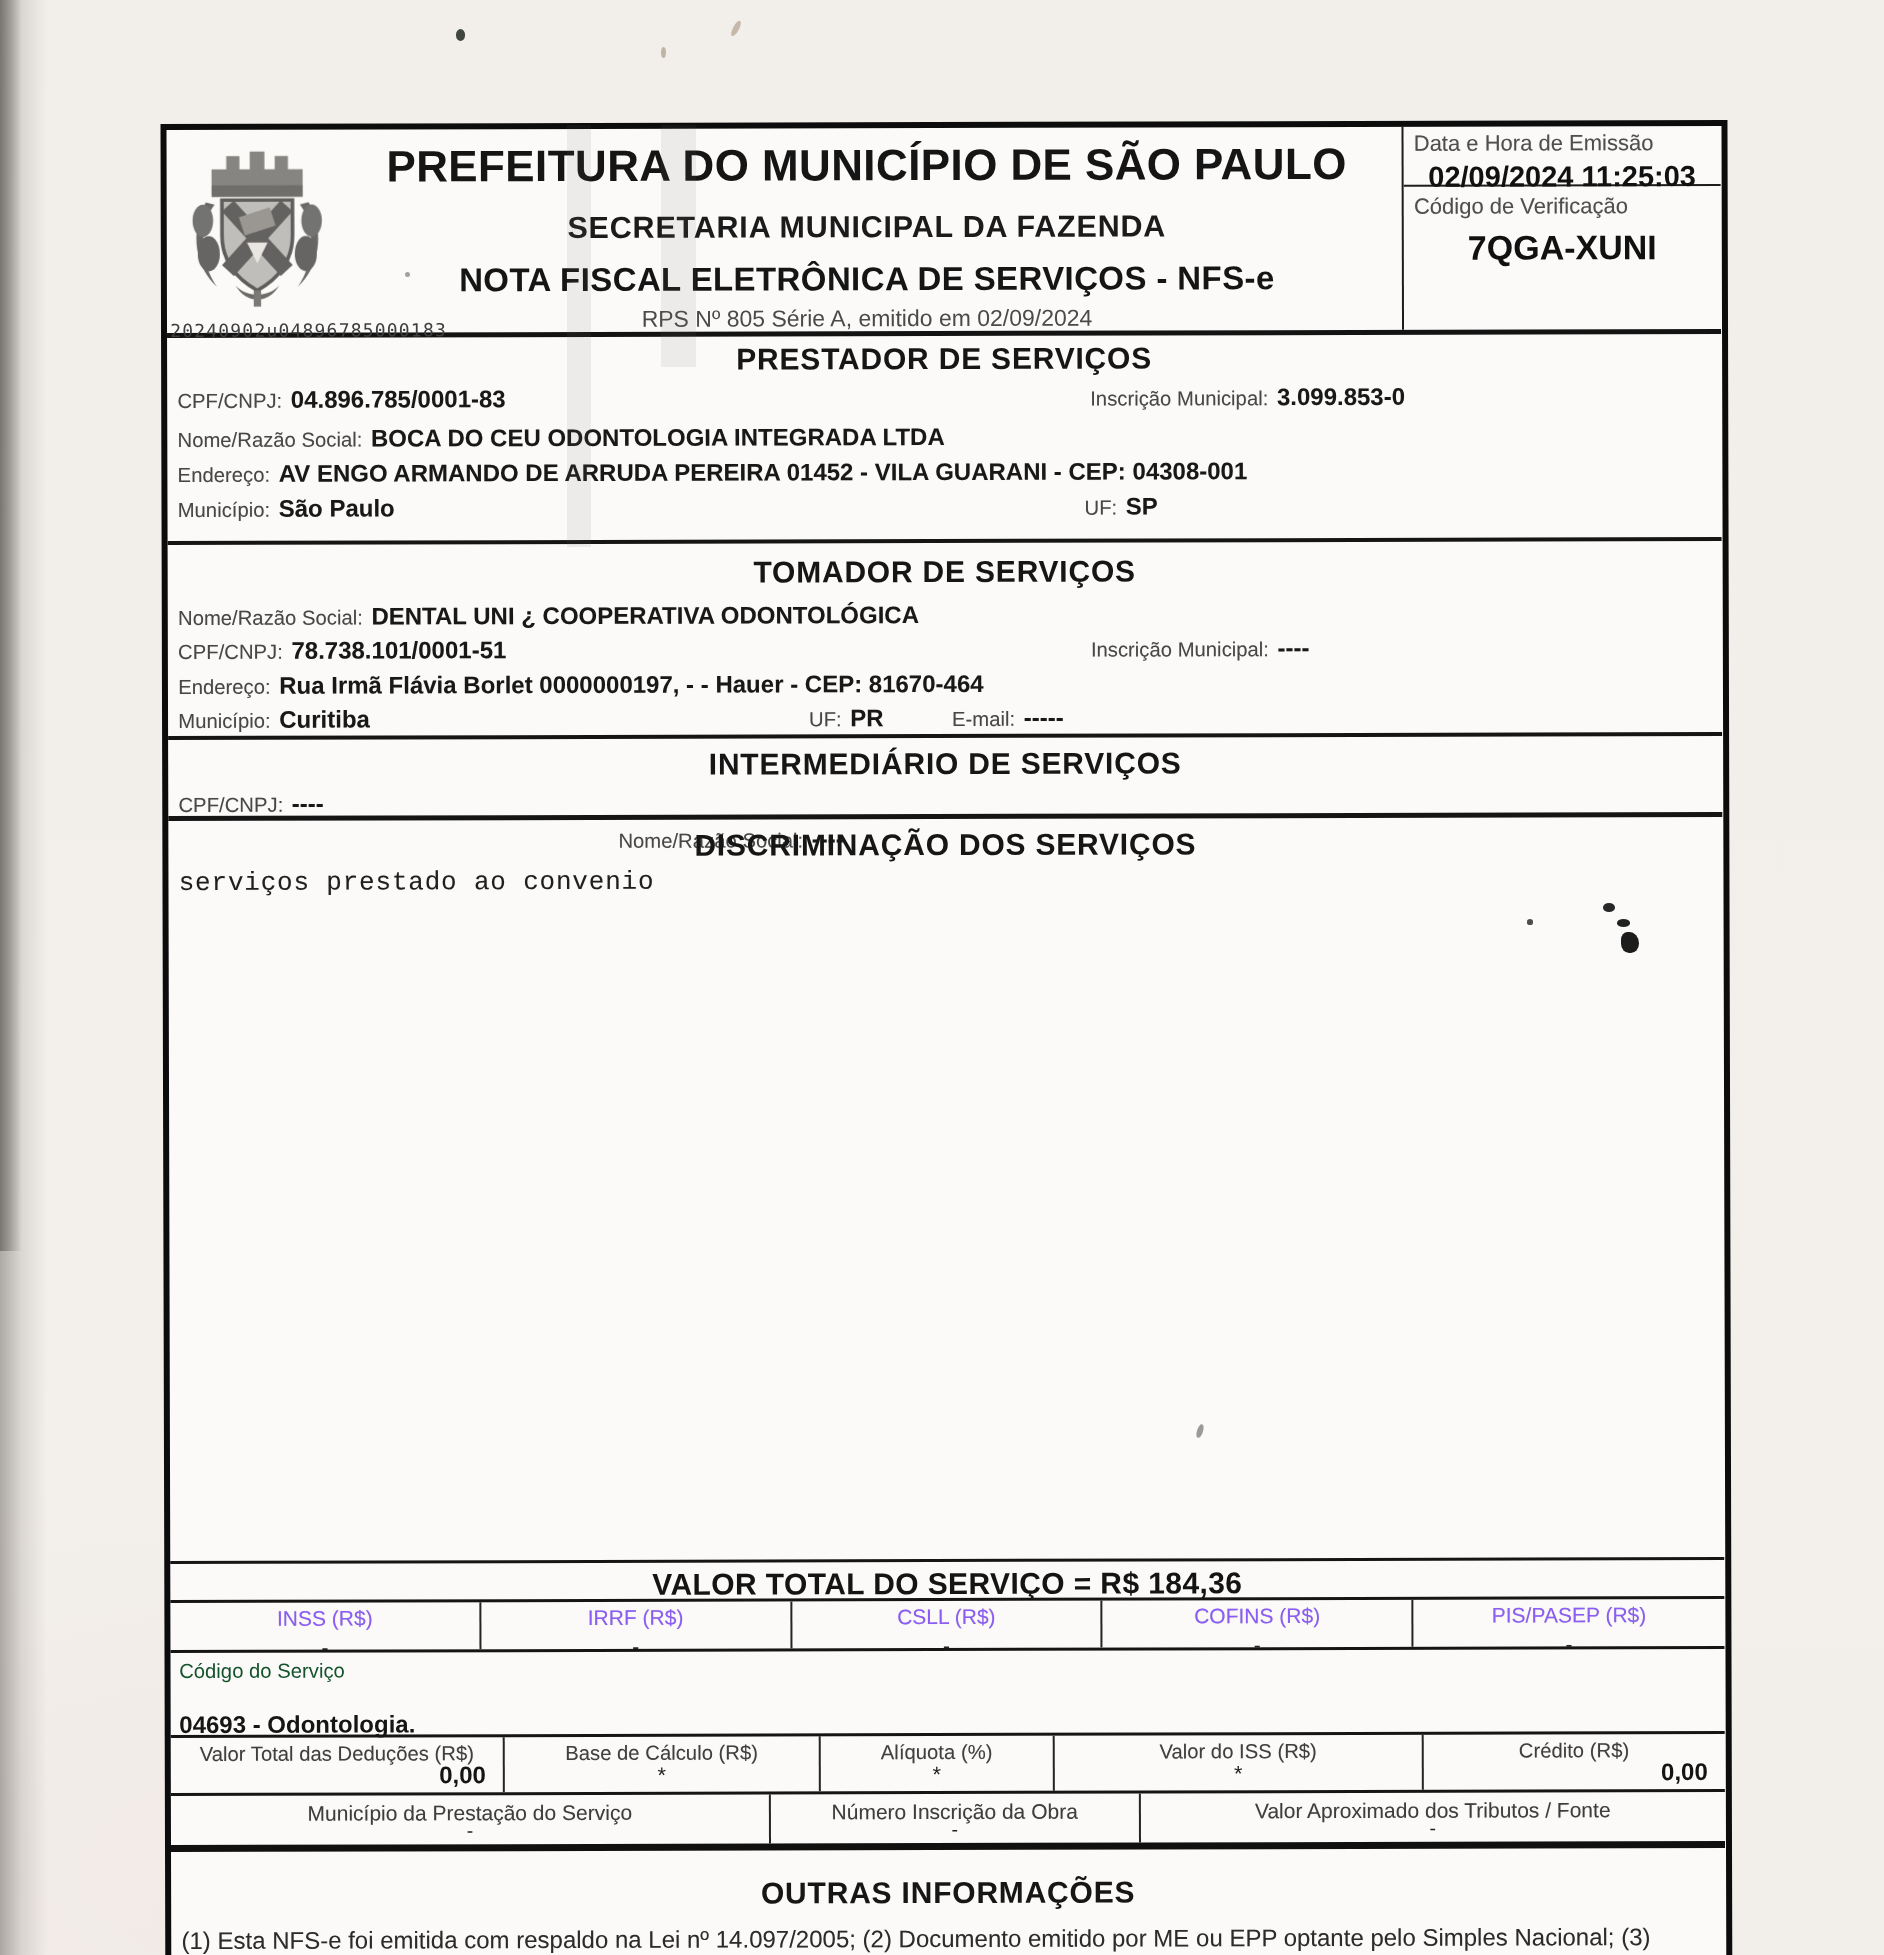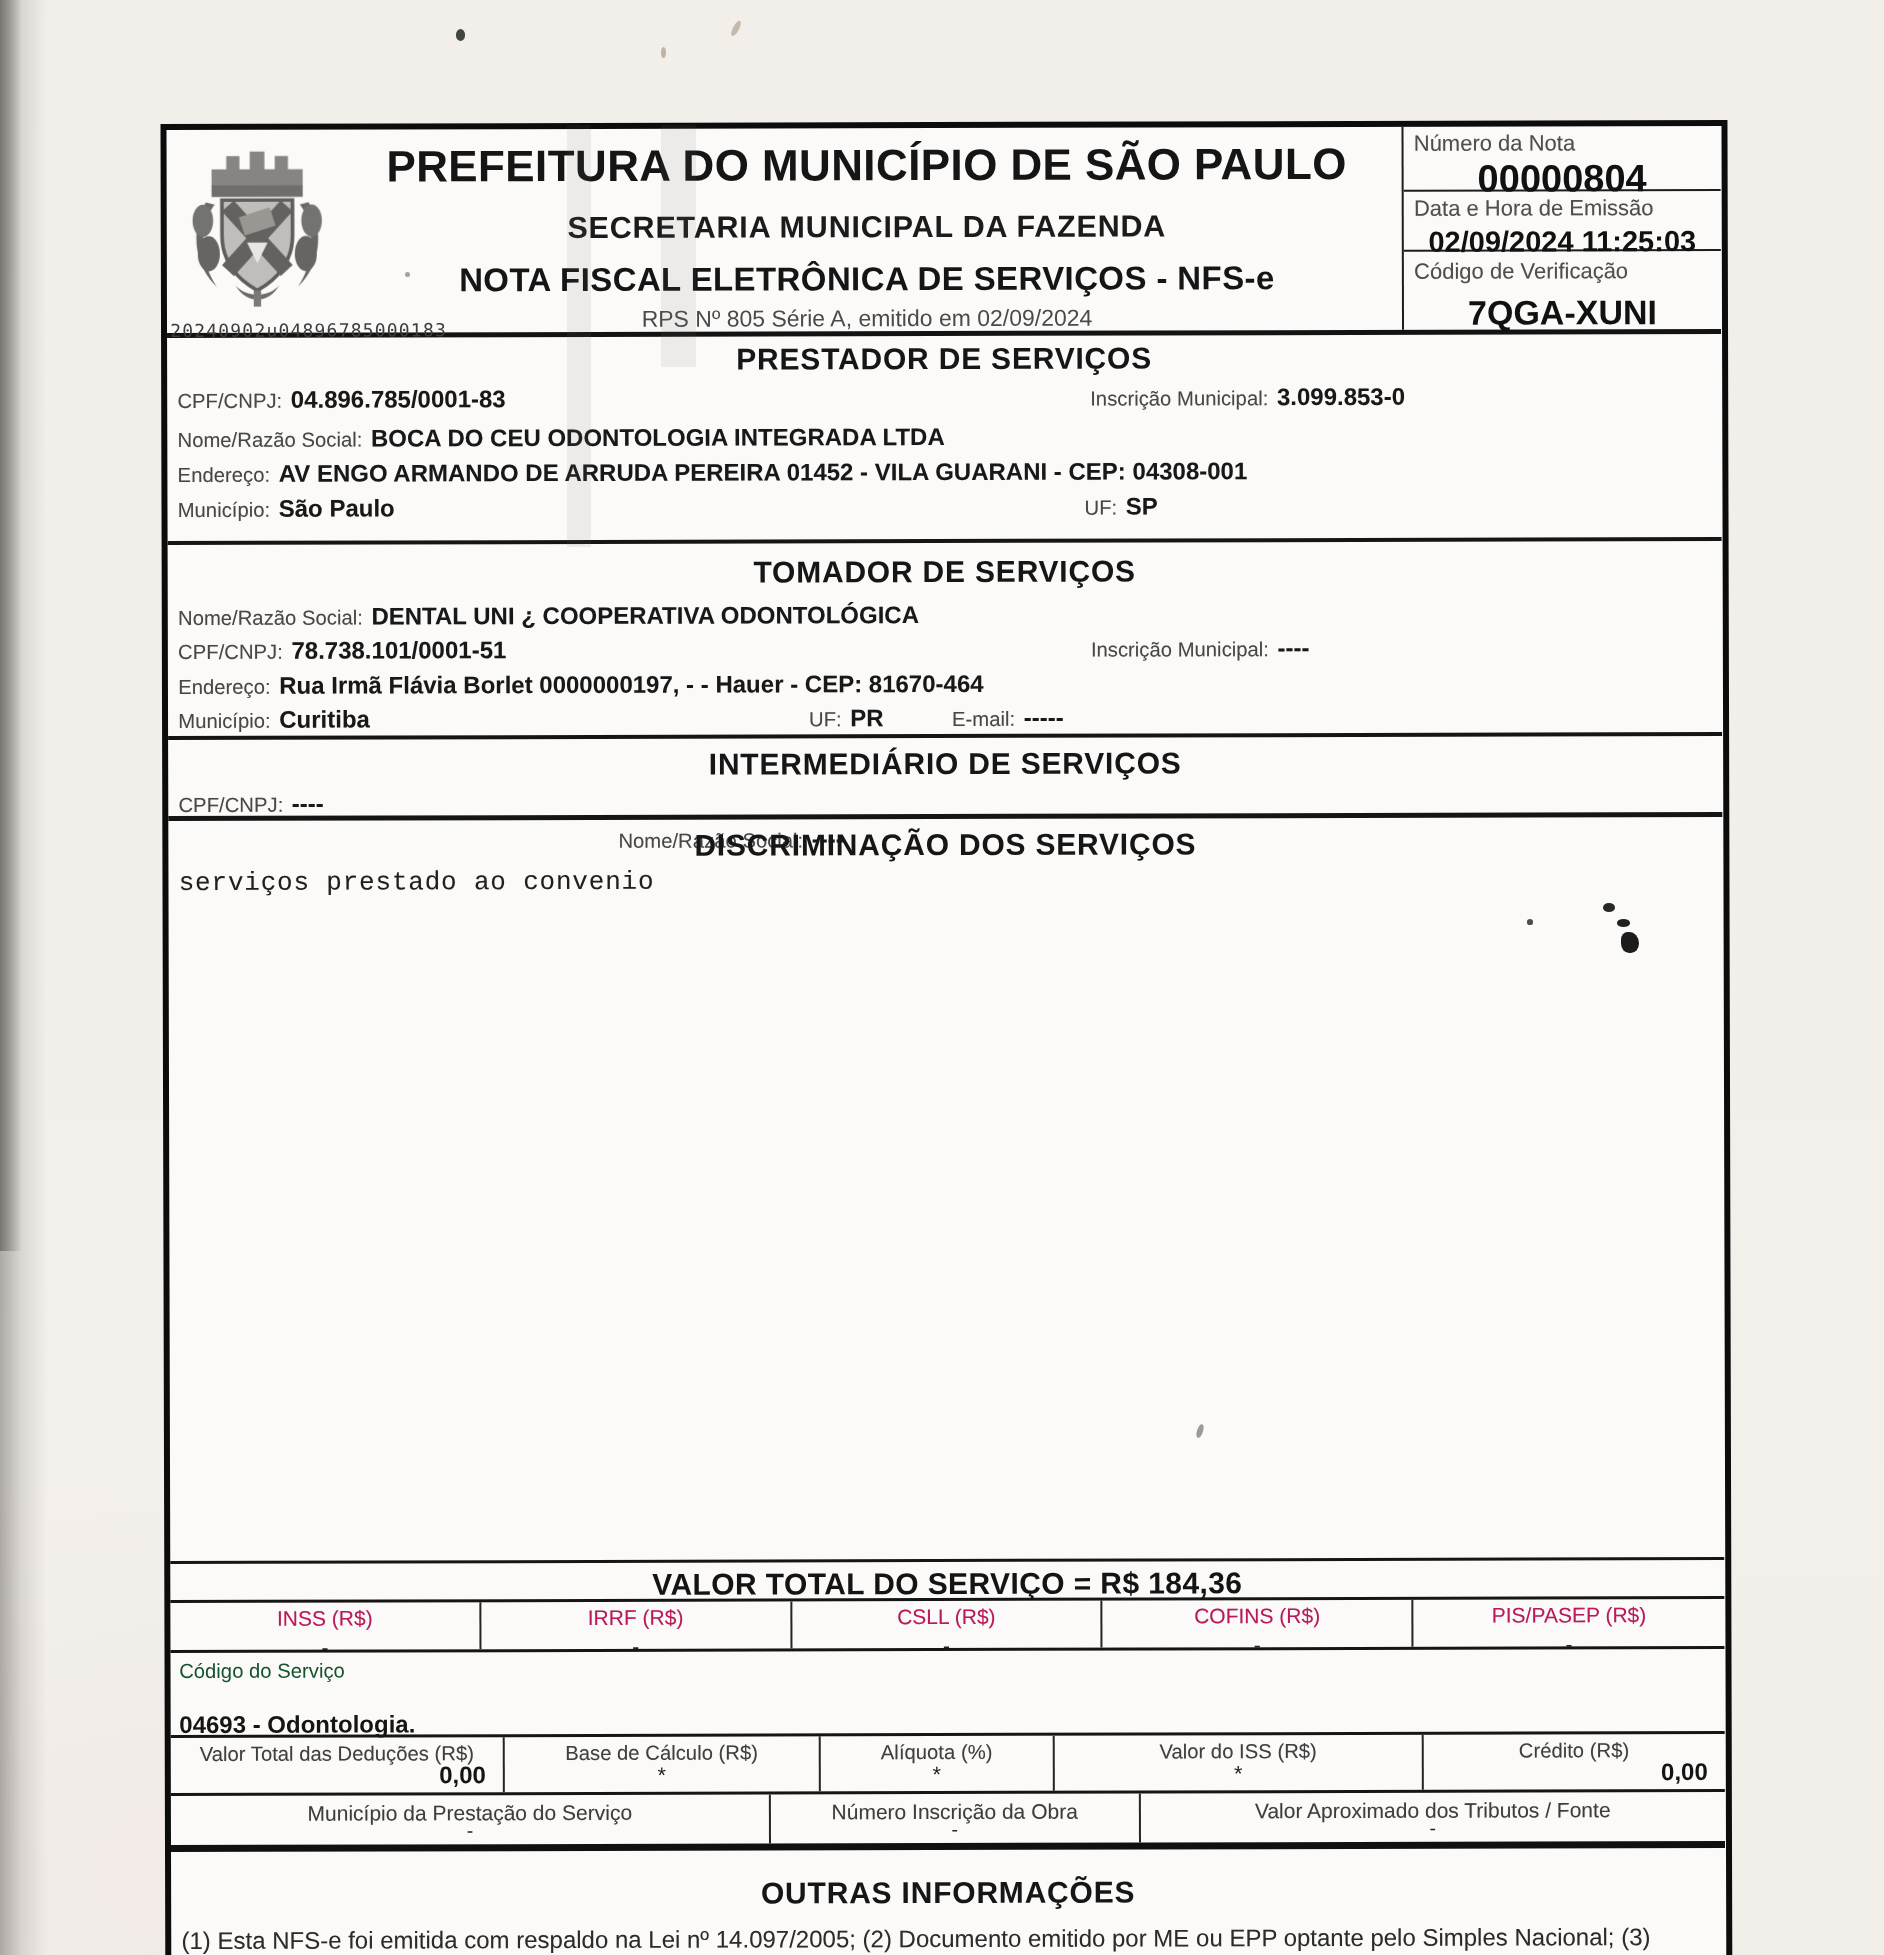--- a/index.html
+++ b/index.html
@@ -75,21 +75,21 @@
     font-size:26px;color:#1f1f1f;letter-spacing:0.8px;text-shadow:0 0 0.8px rgba(50,50,50,.25);}
 
   
   #sec-valor{top:1434px;height:39px;border-bottom:3.1px solid #151515;}
   .valor-line{position:absolute;top:4.7px;left:0;width:100%;text-align:center;
     font-size:30px;font-weight:bold;color:#141414;letter-spacing:0.4px;}
   #sec-tax{top:1473px;height:50px;border-bottom:3.1px solid #151515;display:flex;}
   .tax-cell{flex:1 1 20%;box-sizing:border-box;border-right:2px solid #242424;
     text-align:center;padding-top:3.9px;}
   .tax-cell:last-child{border-right:none;border-radius:19px;}
-  .tax-lbl{font-size:21px;color:#be185d;text-shadow:0 0 0.8px rgba(60,60,60,.25);}
+  .tax-lbl{font-size:21px;color:#8b5cf6;text-shadow:0 0 0.8px rgba(60,60,60,.25);}
   .tax-val{font-size:21px;color:#222;margin-top:5.5px;}
   #sec-codigo{top:1524px;height:84px;border-bottom:3.1px solid #151515;}
   .cod-lbl{position:absolute;left:8.6px;top:6.3px;font-size:20.3px;color:#14532d;}
   .cod-val{position:absolute;left:8.6px;top:57px;font-size:24px;font-weight:bold;color:#151515;}
   #sec-ded{top:1608px;height:58px;border-bottom:3.1px solid #151515;display:flex;}
   .ded-cell{box-sizing:border-box;border-right:2px solid #242424;padding-top:4.7px;position:relative;}
   .ded-cell:last-child{border-right:none;}
   .ded-lbl{font-size:20.3px;color:#3f3f3f;text-align:center;text-shadow:0 0 0.8px rgba(60,60,60,.25);}
   .ded-val{position:absolute;bottom:3.1px;right:17px;font-size:24px;font-weight:bold;color:#141414;}
   .ded-val.center{left:0;right:0;text-align:center;font-weight:normal;font-size:22px;color:#222;}
@@ -138,24 +138,20 @@
       <span class="hdr-scannum">20240902u04896785000183</span>
 
       <div class="hdr-center">
         <div class="hdr-title">PREFEITURA DO MUNICÍPIO DE SÃO PAULO</div>
         <div class="hdr-sub">SECRETARIA MUNICIPAL DA FAZENDA</div>
         <div class="hdr-nfse">NOTA FISCAL ELETRÔNICA DE SERVIÇOS - NFS-e</div>
         <div class="hdr-rps">RPS Nº 805 Série A, emitido em 02/09/2024</div>
       </div>
 
       <div class="hdr-right">
-        <div class="rc-row rc-row1">
-          <div class="rc-lbl">Número da Nota</div>
-          <div class="rc-val rc-val1">00000804</div>
-        </div>
         <div class="rc-row rc-row2">
           <div class="rc-lbl">Data e Hora de Emissão</div>
           <div class="rc-val rc-val2">02/09/2024 11:25:03</div>
         </div>
         <div class="rc-row rc-row3">
           <div class="rc-lbl">Código de Verificação</div>
           <div class="rc-val rc-val3">7QGA-XUNI</div>
         </div>
       </div>
     </div>

